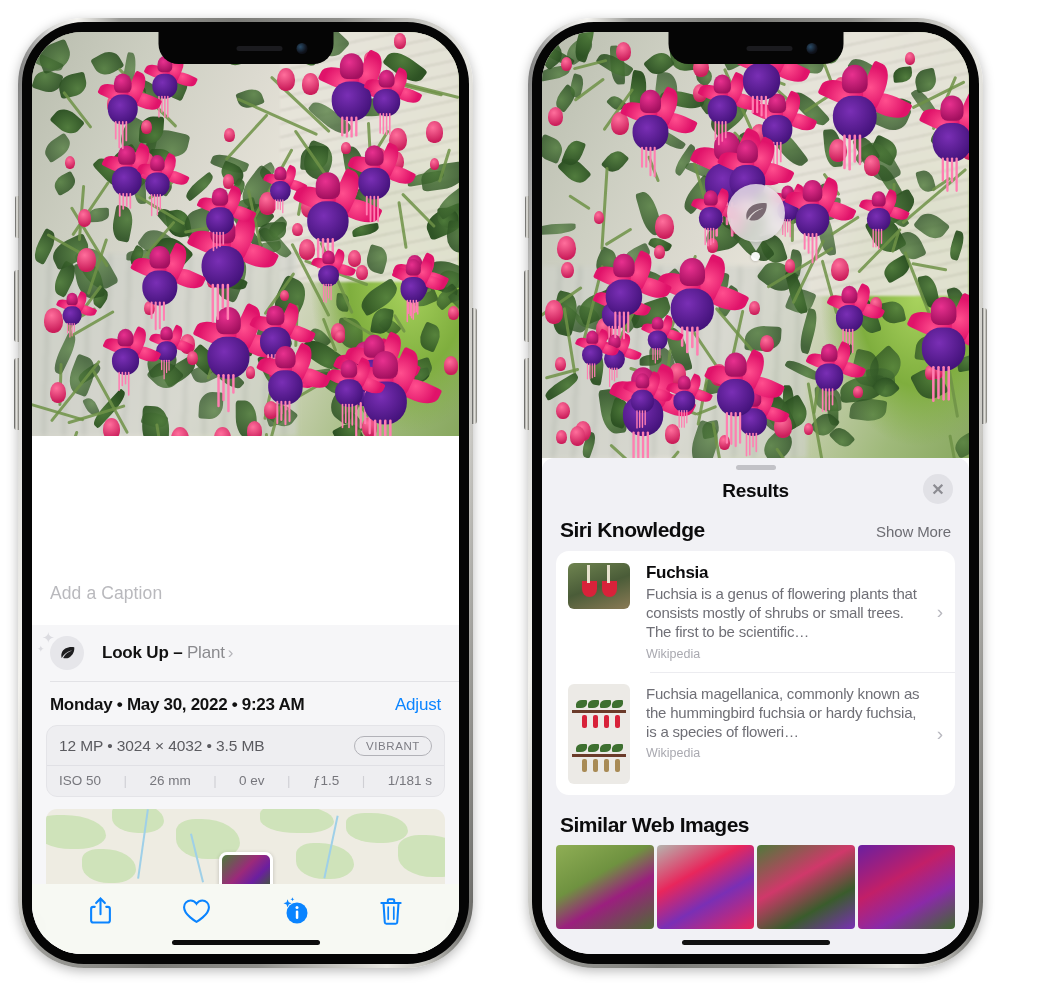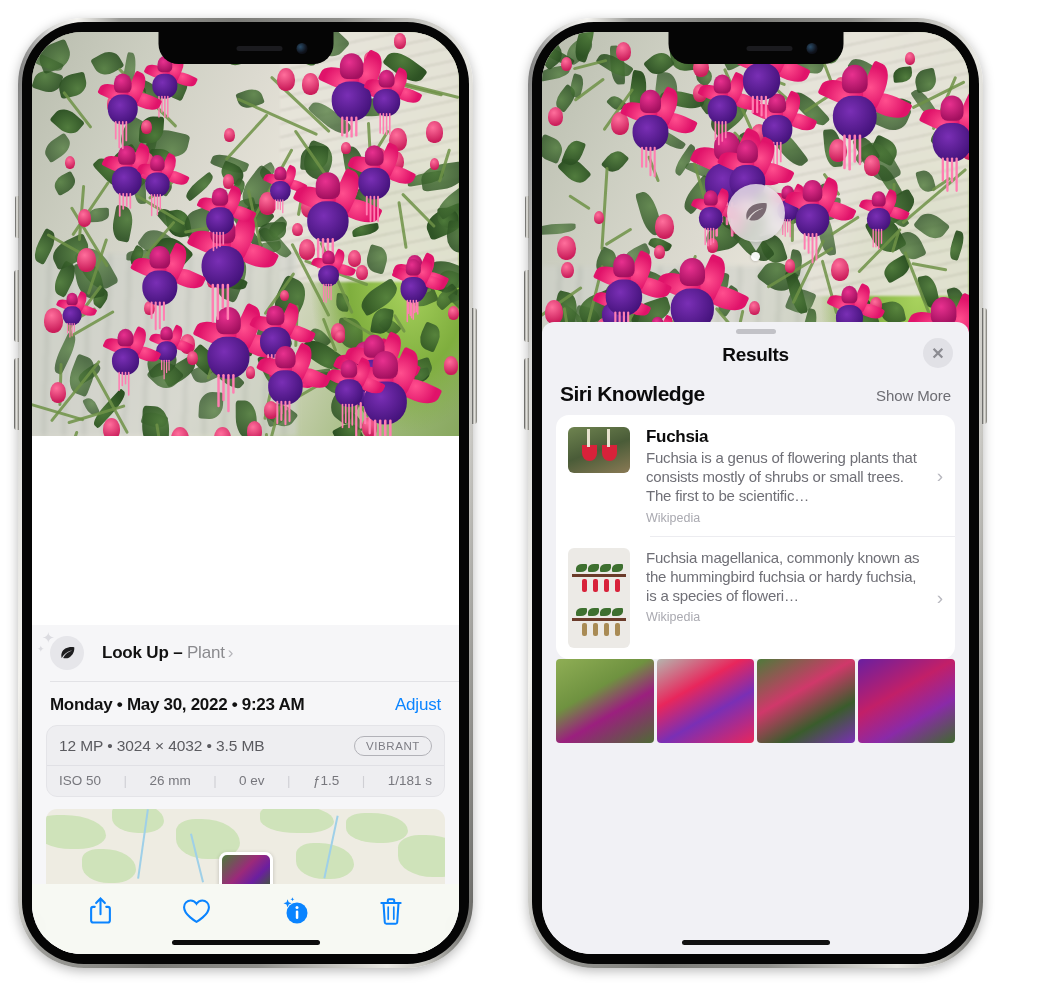--- a/index.html
+++ b/index.html
@@ -844,20 +844,21 @@
           <div class="flower fl-mag" style="position: absolute; left: 17px; top: -4px; width: 20px; height: 22px; border-radius: 50% 50% 30% 30%;"></div>
           <div class="stamen" style="left: 18px; top: 50px; height: 16.5055px;"></div>
           <div class="stamen" style="left: 22px; top: 50px; height: 28.4429px;"></div>
           <div class="stamen" style="left: 26px; top: 50px; height: 26.6606px;"></div>
           <div class="stamen" style="left: 30px; top: 50px; height: 19.3369px;"></div>
         </div>
       </div>
 
     <div class="info-sheet">
 
+      <div class="caption-row">Add a Caption</div>
 
       <div class="lookup-row">
         <div class="leaf-badge">
           <span class="sparkle sp1">✦</span>
           <span class="sparkle sp2">✦</span>
           <svg width="19" height="19" viewBox="0 0 24 24" aria-hidden="true">
             <path d="M20.5 4.2C13 3 6.4 6 4.6 11.6c-1 3 .2 6 .2 6s2.3-4.6 6.5-7c3.4-2 6.6-2.4 6.6-2.4S14 9.4 10.8 12c-2.9 2.4-4.2 5.6-4.2 5.6s3.9 1.3 7.6-.7c4.9-2.6 6.9-8.3 6.3-12.7z" fill="#1d1d1f"></path>
           </svg>
         </div>
         <div class="lookup-text">
@@ -1512,21 +1513,21 @@
           <div class="flower fl-pink" style="position: absolute; left: 25.7884px; top: 2.94727px; width: 34px; height: 17px; border-radius: 60% 10%; transform: rotate(295deg);"></div>
           <div class="flower fl-purple" style="position: absolute; left: 10px; top: 20px; width: 34px; height: 34px; border-radius: 46% 46% 52% 52%;"></div>
           <div class="flower fl-mag" style="position: absolute; left: 17px; top: -4px; width: 20px; height: 22px; border-radius: 50% 50% 30% 30%;"></div>
           <div class="stamen" style="left: 18px; top: 50px; height: 20.6001px;"></div>
           <div class="stamen" style="left: 22px; top: 50px; height: 27.1383px;"></div>
           <div class="stamen" style="left: 26px; top: 50px; height: 21.281px;"></div>
           <div class="stamen" style="left: 30px; top: 50px; height: 18.2006px;"></div>
         </div>
       </div>
 
-    <div class="results-sheet" style="height:632px">
+    <div class="results-sheet" style="height:496px">
       <div class="grabber"></div>
       <div class="results-head">
         <div class="results-title">Results</div>
         <div class="close-btn">✕</div>
       </div>
 
       <div class="section-head">
         <div class="section-title">Siri Knowledge</div>
         <div class="show-more">Show More</div>
       </div>
@@ -1568,20 +1569,23 @@
               <div style="position: absolute; left: 47px; top: 75px; width: 5px; height: 13px; border-radius: 2px; background: rgb(169, 139, 85);"></div>
             </div>
             <div class="kn-body">
               <div class="kn-desc">Fuchsia magellanica, commonly known as the hummingbird fuchsia or hardy fuchsia, is a species of floweri…</div>
               <div class="kn-src">Wikipedia</div>
             </div>
             <div class="kn-chev">›</div>
           </div>
         </div>
 
+      <div class="similar-head">
+        <div class="section-title">Similar Web Images</div>
+      </div>
       <div class="sim-strip" id="sim-strip">
           <div class="sim-img" style="background: linear-gradient(150deg, rgb(143, 174, 85) 0%, rgb(111, 146, 64) 38%, rgb(155, 31, 126) 62%, rgb(78, 107, 53) 100%);"></div>
           <div class="sim-img" style="background: linear-gradient(150deg, rgb(181, 181, 174) 0%, rgb(232, 38, 92) 35%, rgb(122, 47, 181) 62%, rgb(232, 38, 92) 100%);"></div>
           <div class="sim-img" style="background: linear-gradient(150deg, rgb(78, 122, 58) 0%, rgb(208, 56, 106) 40%, rgb(58, 92, 44) 70%, rgb(122, 47, 181) 100%);"></div>
           <div class="sim-img" style="background: linear-gradient(150deg, rgb(106, 31, 160) 0%, rgb(194, 31, 104) 40%, rgb(138, 42, 168) 68%, rgb(63, 106, 46) 100%);"></div>
         </div>
     </div>
     <div class="home-bar-dark"></div>
   </div>
 </div>

